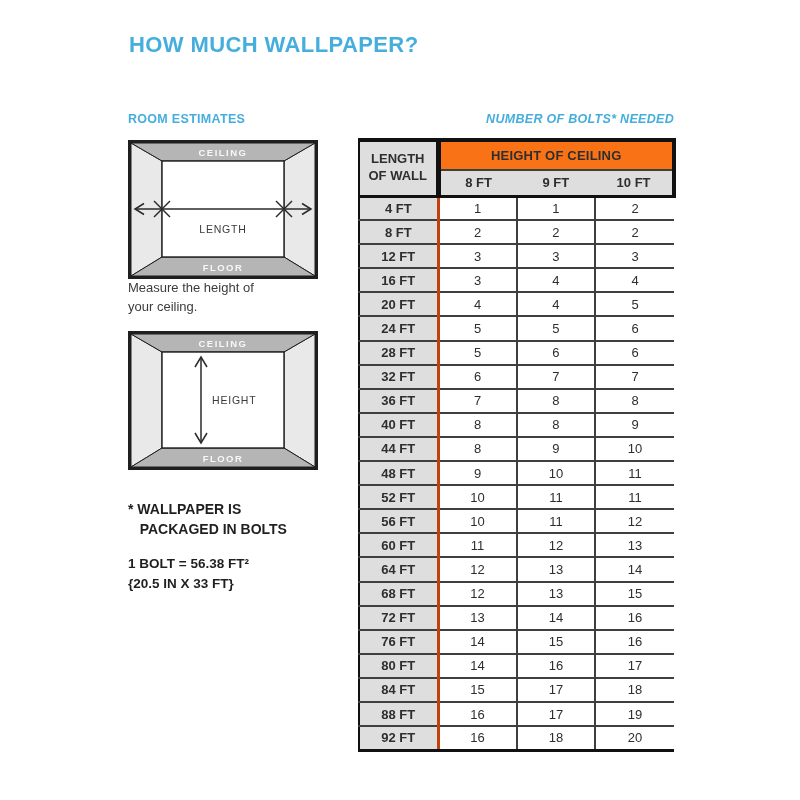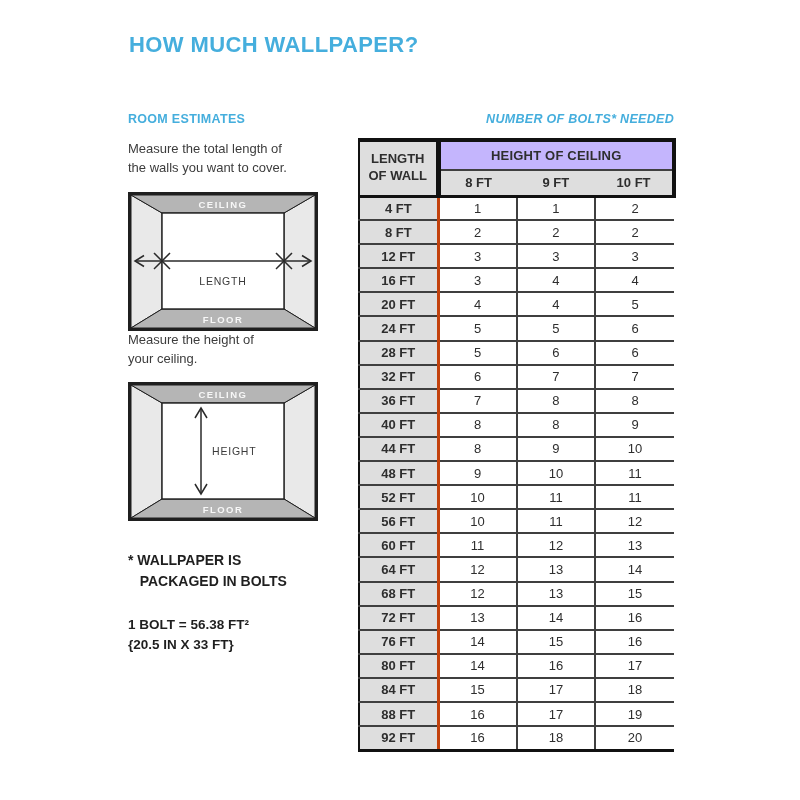--- a/index.html
+++ b/index.html
@@ -29,21 +29,21 @@
   }
   .step-1 { margin-top:14px; }
   .diagram { display:block; margin-top:14px; }
   .step-2 { }
   .step-3 { margin-top:15px; }
   .footnote {
     margin-top:29px; font-size:14px; font-weight:bold; line-height:1.45;
     color:#1f1f1f; white-space:pre-wrap;
   }
   .bolt-info {
-    margin-top:24px; font-size:13.5px; font-weight:bold; line-height:1.45;
+    margin-top:15px; font-size:13.5px; font-weight:bold; line-height:1.45;
     color:#1f1f1f; white-space:pre-line;
   }
 
   
   .right-col { position:absolute; left:358px; top:112px; width:316px; }
   .table-heading {
     text-align:right; font-size:12.5px; font-weight:bold; letter-spacing:0.3px;
     color:#45aedd;
     font-style:italic;
   }
@@ -55,21 +55,21 @@
     text-align:center; vertical-align:middle;
     font-size:13px; color:#2e2e2e;
   }
   th.c1hdr {
     background:#dedede; font-weight:bold; line-height:1.3; white-space:pre-line;
     border-left:2px solid #111; border-right:5px solid #111;
     border-top:4px solid #111; border-bottom:3px solid #111;
     font-size:13.5px;
   }
   th.ghdr {
-    background:#c4b5fd; font-weight:bold; height:30px; font-size:14px;
+    background:#f97316; font-weight:bold; height:30px; font-size:14px;
     border-top:4px solid #111; border-right:4px solid #111;
     border-bottom:2px solid #3f3f3f; letter-spacing:0.2px;
   }
   th.shdr {
     background:#dedede; font-weight:bold; height:26px;
     border-bottom:3px solid #111;
   }
   th.shdr.last { border-right:4px solid #111; }
   td.label {
     background:#dedede; font-weight:bold; height:24.1px;
@@ -90,22 +90,20 @@
 </head>
 <body>
 
 <div class="page">
 
   <div class="title">HOW MUCH WALLPAPER?</div>
 
   <div class="left-col">
     <div class="section-heading">ROOM ESTIMATES</div>
 
-    <p class="step step-1">Measure the total length of
-the walls you want to cover.</p>
 
     <svg class="diagram" width="190" height="139" viewBox="0 0 190 139">
       <rect x="1.5" y="1.5" width="187" height="136" fill="#ffffff" stroke="#1f1f1f" stroke-width="3"></rect>
       <polygon points="3,3 34,21 34,117 3,136" fill="#e9e9e9" stroke="#1f1f1f" stroke-width="1"></polygon>
       <polygon points="187,3 156,21 156,117 187,136" fill="#e9e9e9" stroke="#1f1f1f" stroke-width="1"></polygon>
       <polygon points="3,3 187,3 156,21 34,21" fill="#b5b5b5" stroke="#1f1f1f" stroke-width="1"></polygon>
       <polygon points="3,136 187,136 156,117 34,117" fill="#b5b5b5" stroke="#1f1f1f" stroke-width="1"></polygon>
       <rect x="34" y="21" width="122" height="96" fill="#ffffff" stroke="#1f1f1f" stroke-width="1.4"></rect>
       <text class="svg-band-label" x="95" y="16" text-anchor="middle">CEILING</text>
       <text class="svg-band-label" x="95" y="131" text-anchor="middle">FLOOR</text>

